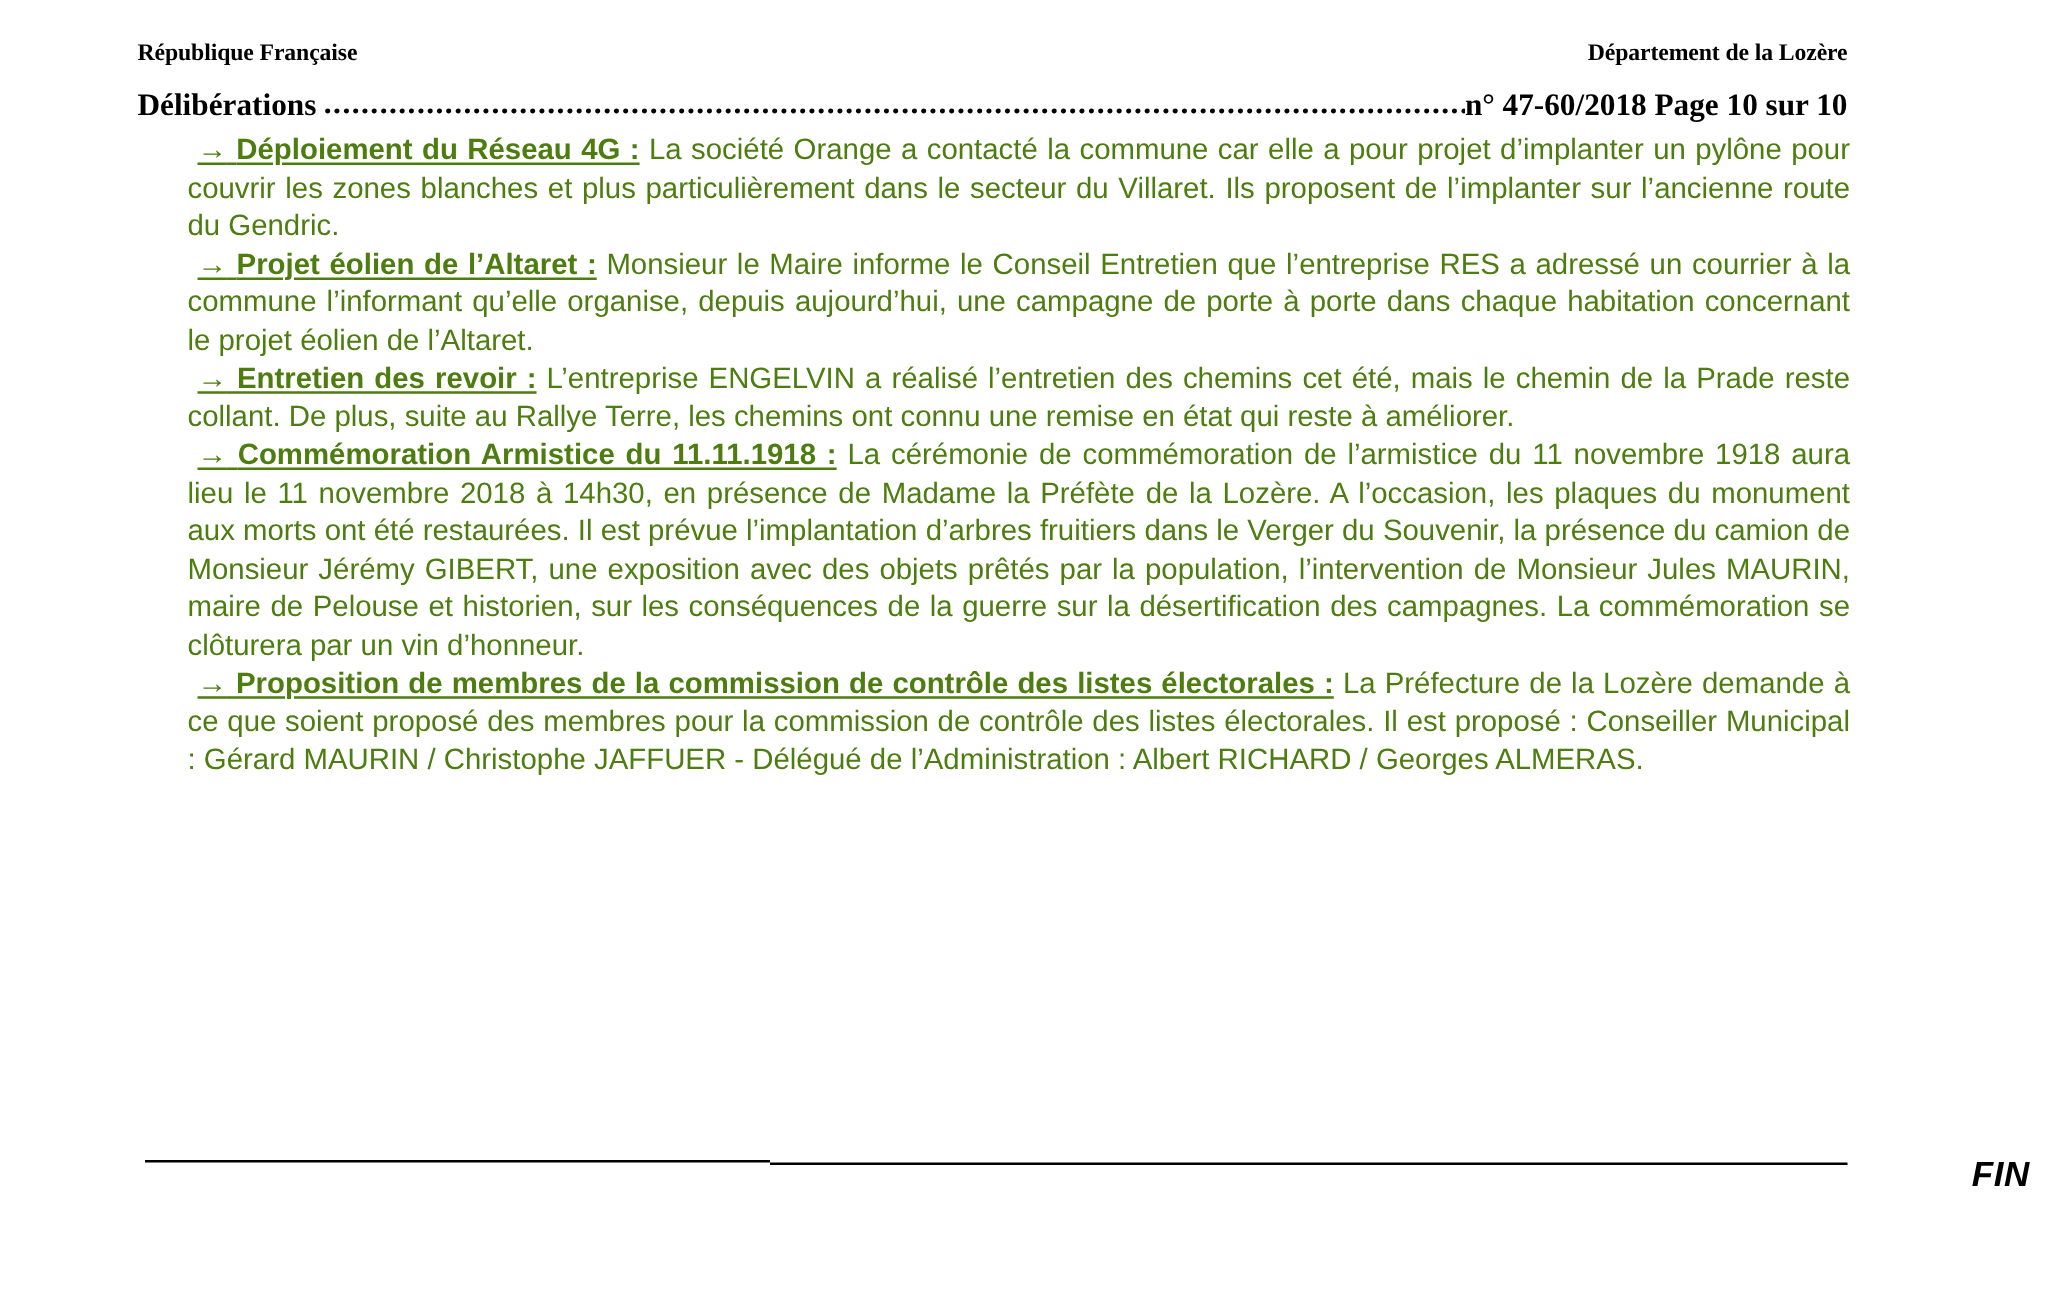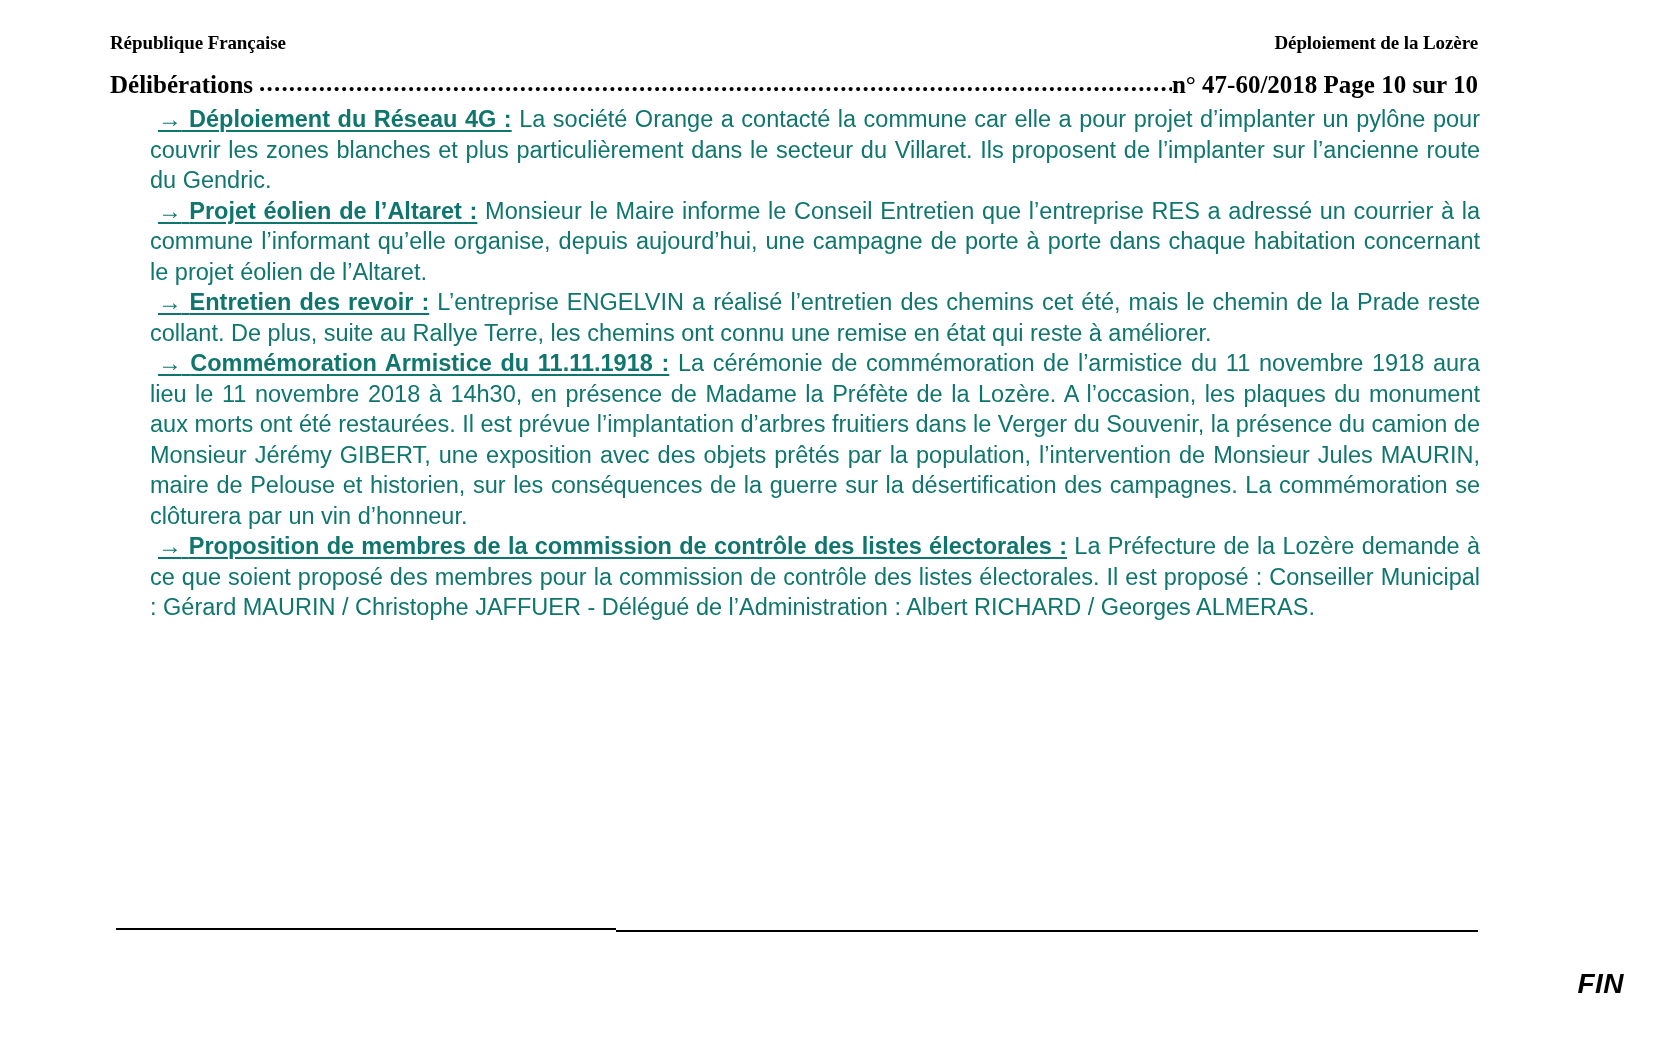--- a/index.html
+++ b/index.html
@@ -64,21 +64,21 @@
   
   .doc-body {
     position: absolute;
     left: 150px;
     top: 104px;
     width: 1330px;
     font-size: 23.5px;
     line-height: 30.5px;
     text-align: justify;
     text-justify: inter-word;
-    color: #0f766e;
+    color: #4d7c0f;
   }
   .para {
     margin: 0;
     padding: 0;
     text-indent: 8px;
     text-align: justify;
   }
   .para:last-child { text-align: justify; }
   .para .arrow {
     font-weight: bold;
@@ -121,34 +121,34 @@
   .footer-rule-b {
     flex: 1 1 auto;
     height: 0;
     border-bottom: 2.5px solid #000;
     margin-bottom: 3px;
     margin-left: 0px;
   }
   .footer-fin {
     position: absolute;
     right: 30px;
-    top: 968px;
+    top: 924px;
     font-size: 28px;
     font-weight: bold;
     font-style: italic;
     letter-spacing: 0.5px;
   }
 </style>
 </head>
 <body>
 
 <div class="header">
   <div class="header-row-1">
     <span>République Française</span>
-    <span>Déploiement de la Lozère</span>
+    <span>Département de la Lozère</span>
   </div>
   <div class="header-row-2">
     <span class="header-title">Délibérations</span>
     <span class="header-dots">................................................................................................................................................................</span>
     <span class="header-ref">n° 47-60/2018 Page 10 sur 10</span>
   </div>
 </div>
 
 <div class="doc-body">
 

